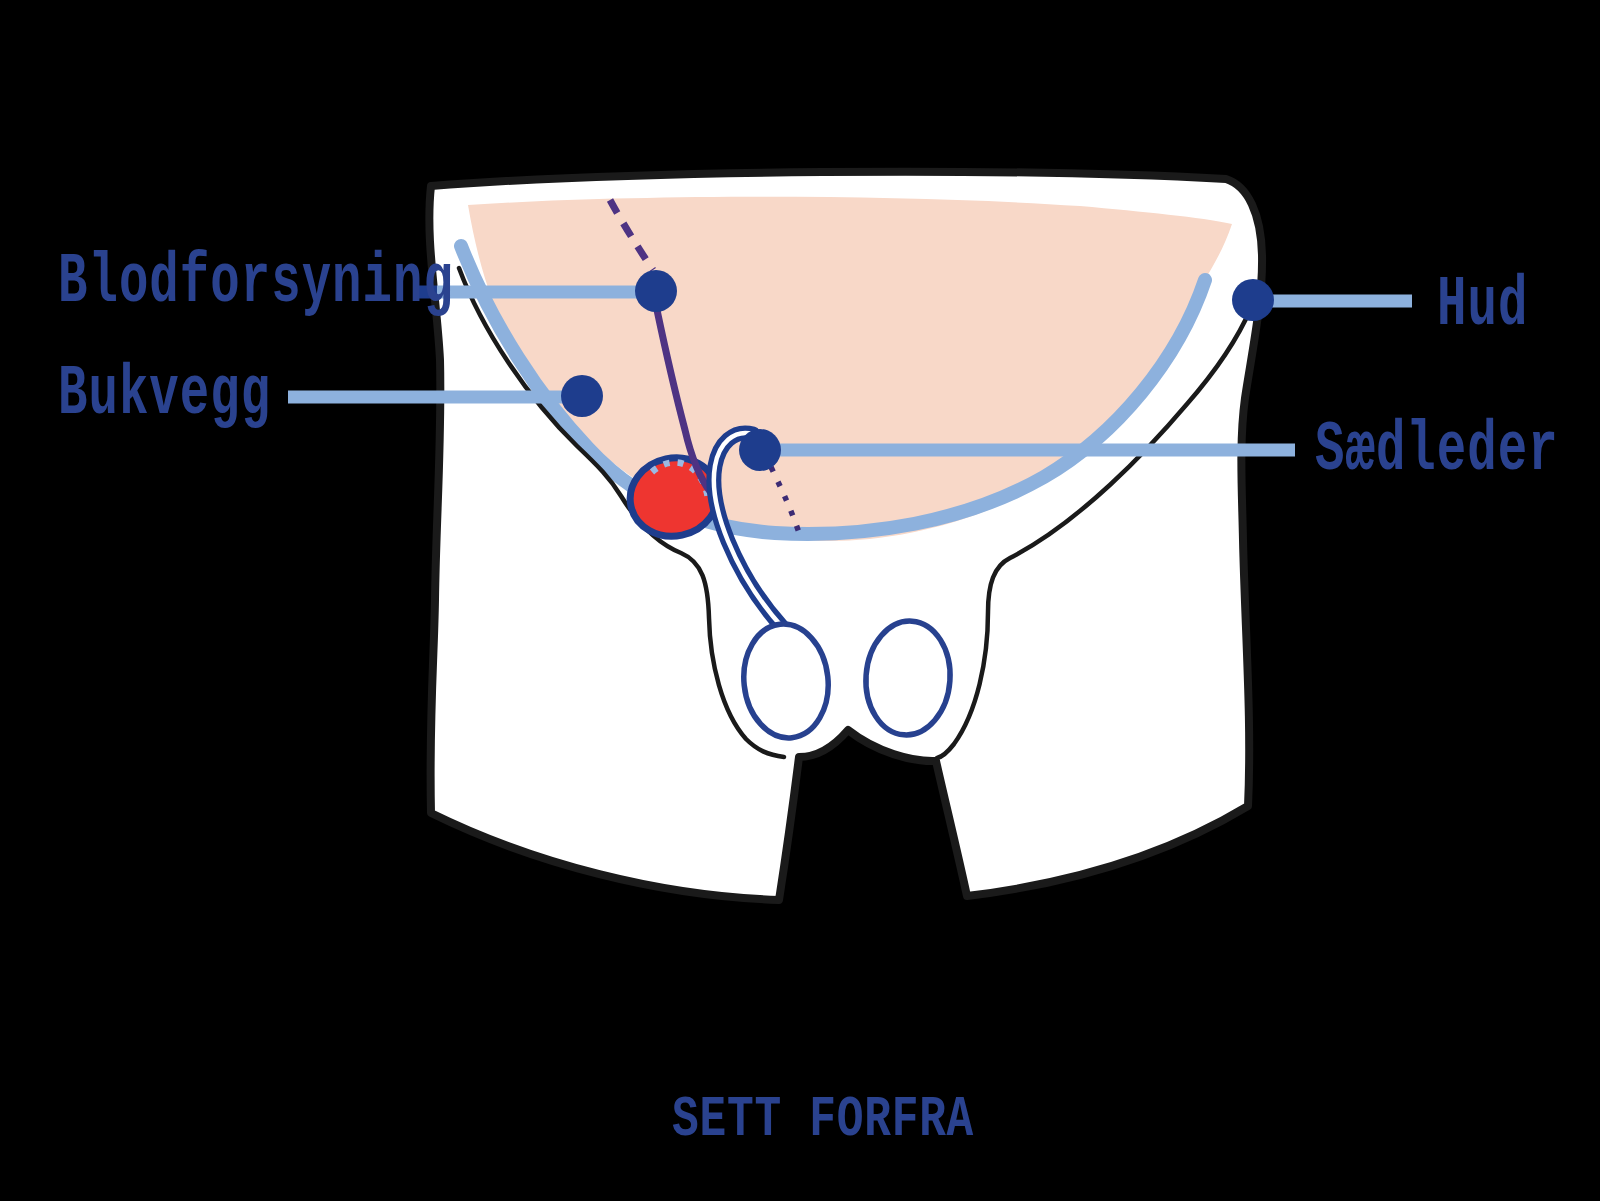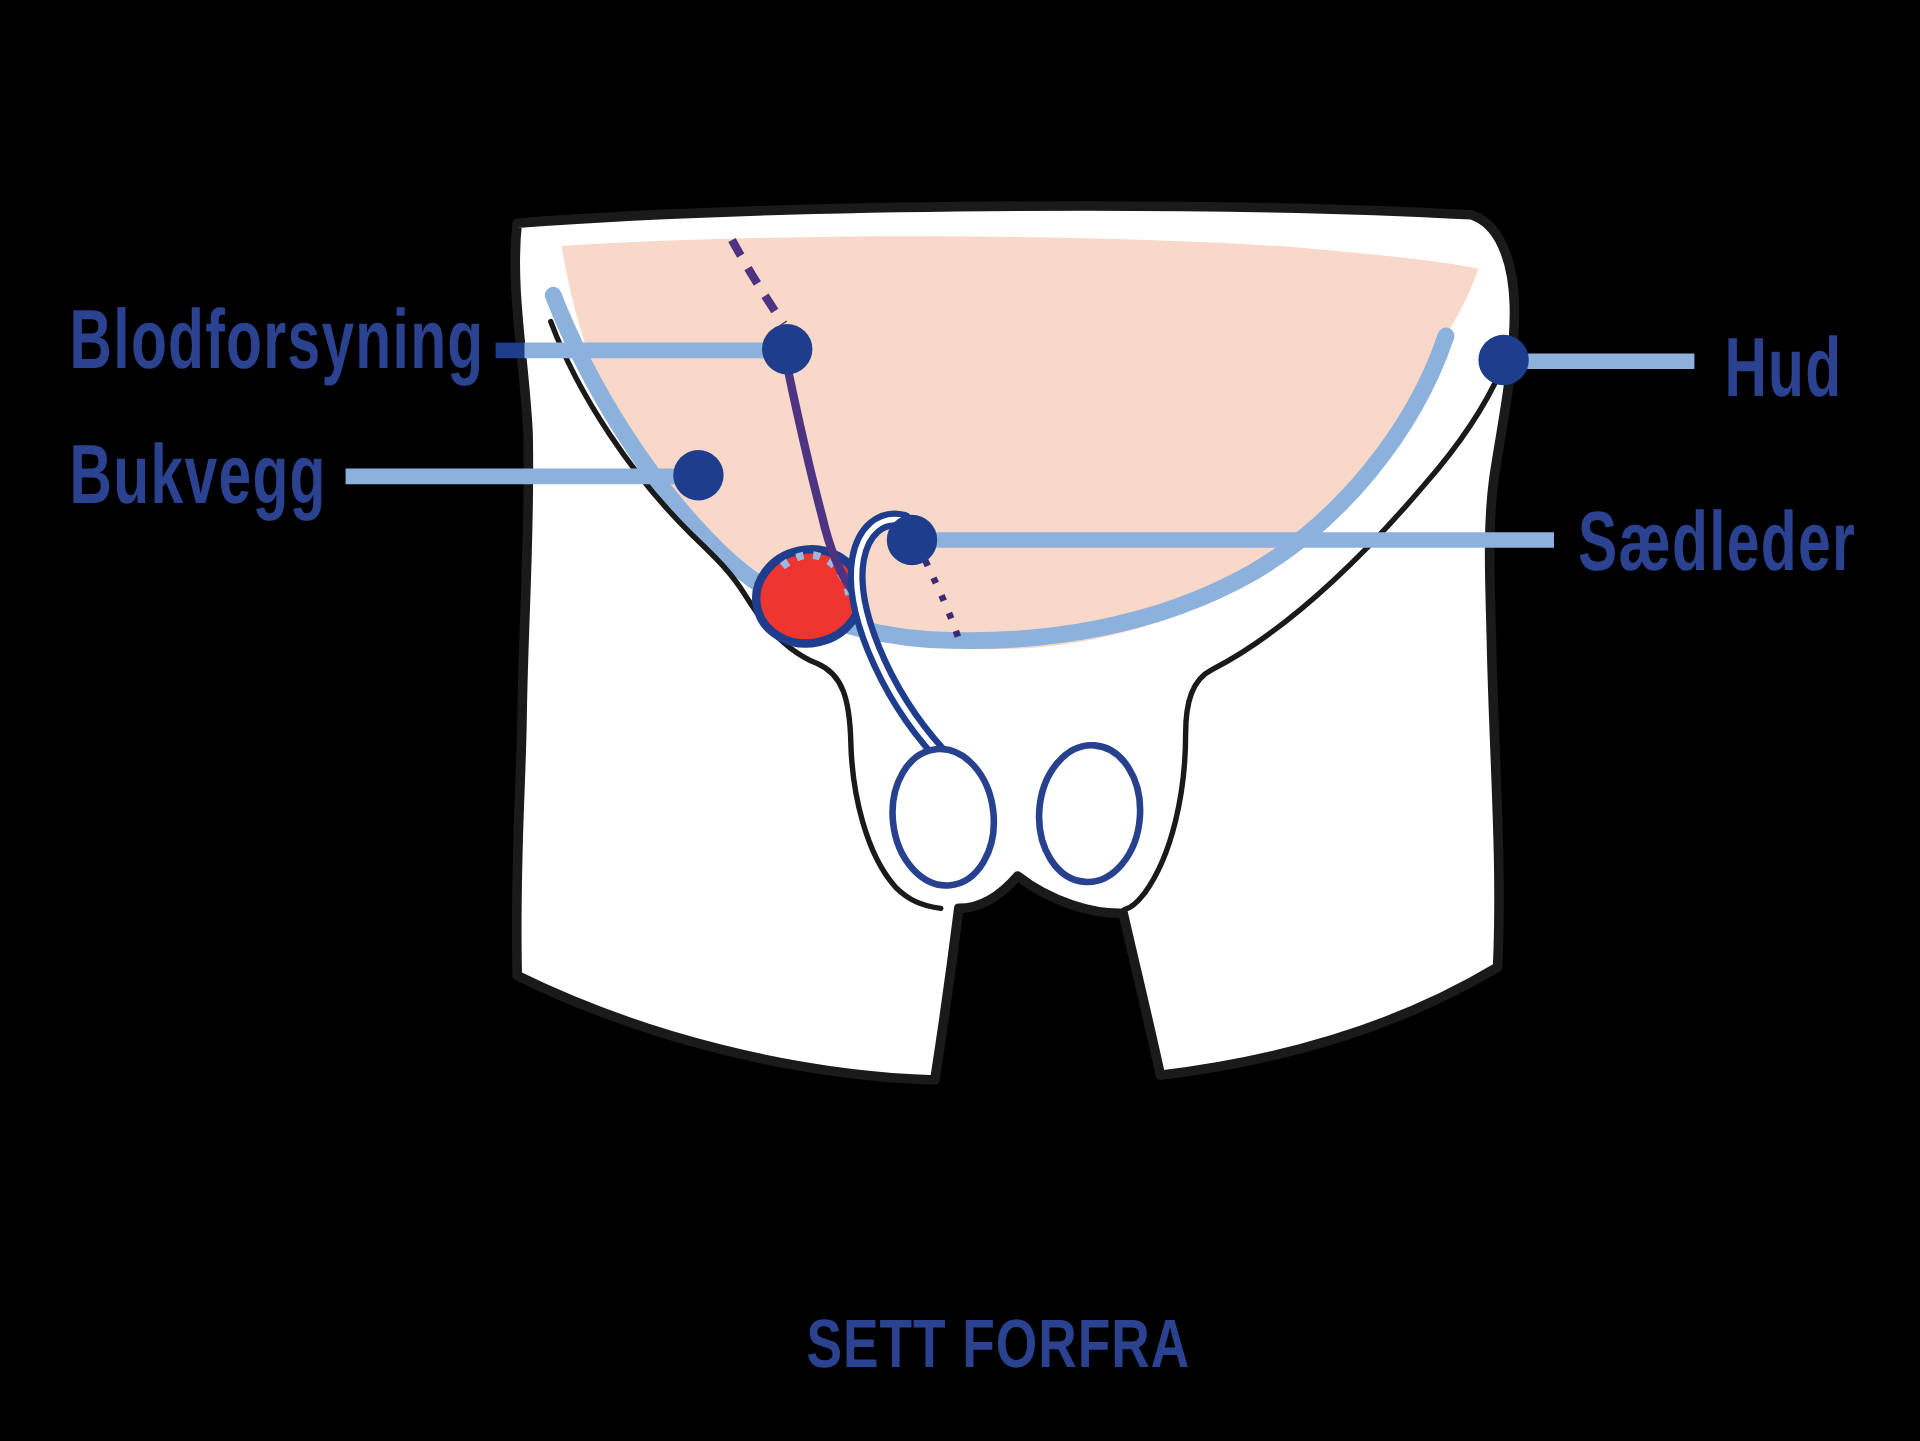--- a/index.html
+++ b/index.html
@@ -3,21 +3,21 @@
 <meta charset="utf-8">
 <style>
   html,body{margin:0;padding:0;}
   body{
     width:1600px;height:1201px;
     background:var(--background,#000);
     overflow:hidden;
     font-family:"Liberation Sans",sans-serif;
     position:relative;
   }
-  #stage{position:relative;width:1420px;height:1201px;}
+  #stage{position:relative;width:1420px;height:1201px;font-family:Liberation Mono, monospace;}
   svg{position:absolute;left:0;top:0;}
 
   
   .bg-rect{fill:var(--background,#000);}
   .body-shape{fill:var(--body-fill,#fff);stroke:var(--outline,#1a1a1a);stroke-width:8;stroke-linejoin:round;}
   .abdomen{fill:var(--abdomen-fill,#f8d8c8);stroke:none;}
   .hl-curve{fill:none;stroke:var(--highlight-blue,#8db1dd);stroke-width:14;stroke-linecap:round;}
   .thin-line{fill:none;stroke:var(--outline,#1a1a1a);stroke-width:4.5;stroke-linecap:round;}
   .vessel-dashed{fill:none;stroke:var(--vessel-purple,#4e3383);stroke-width:7;stroke-dasharray:15 12;stroke-linecap:butt;}
   .vessel-solid{fill:none;stroke:var(--vessel-purple,#4e3383);stroke-width:7;stroke-linecap:round;}

